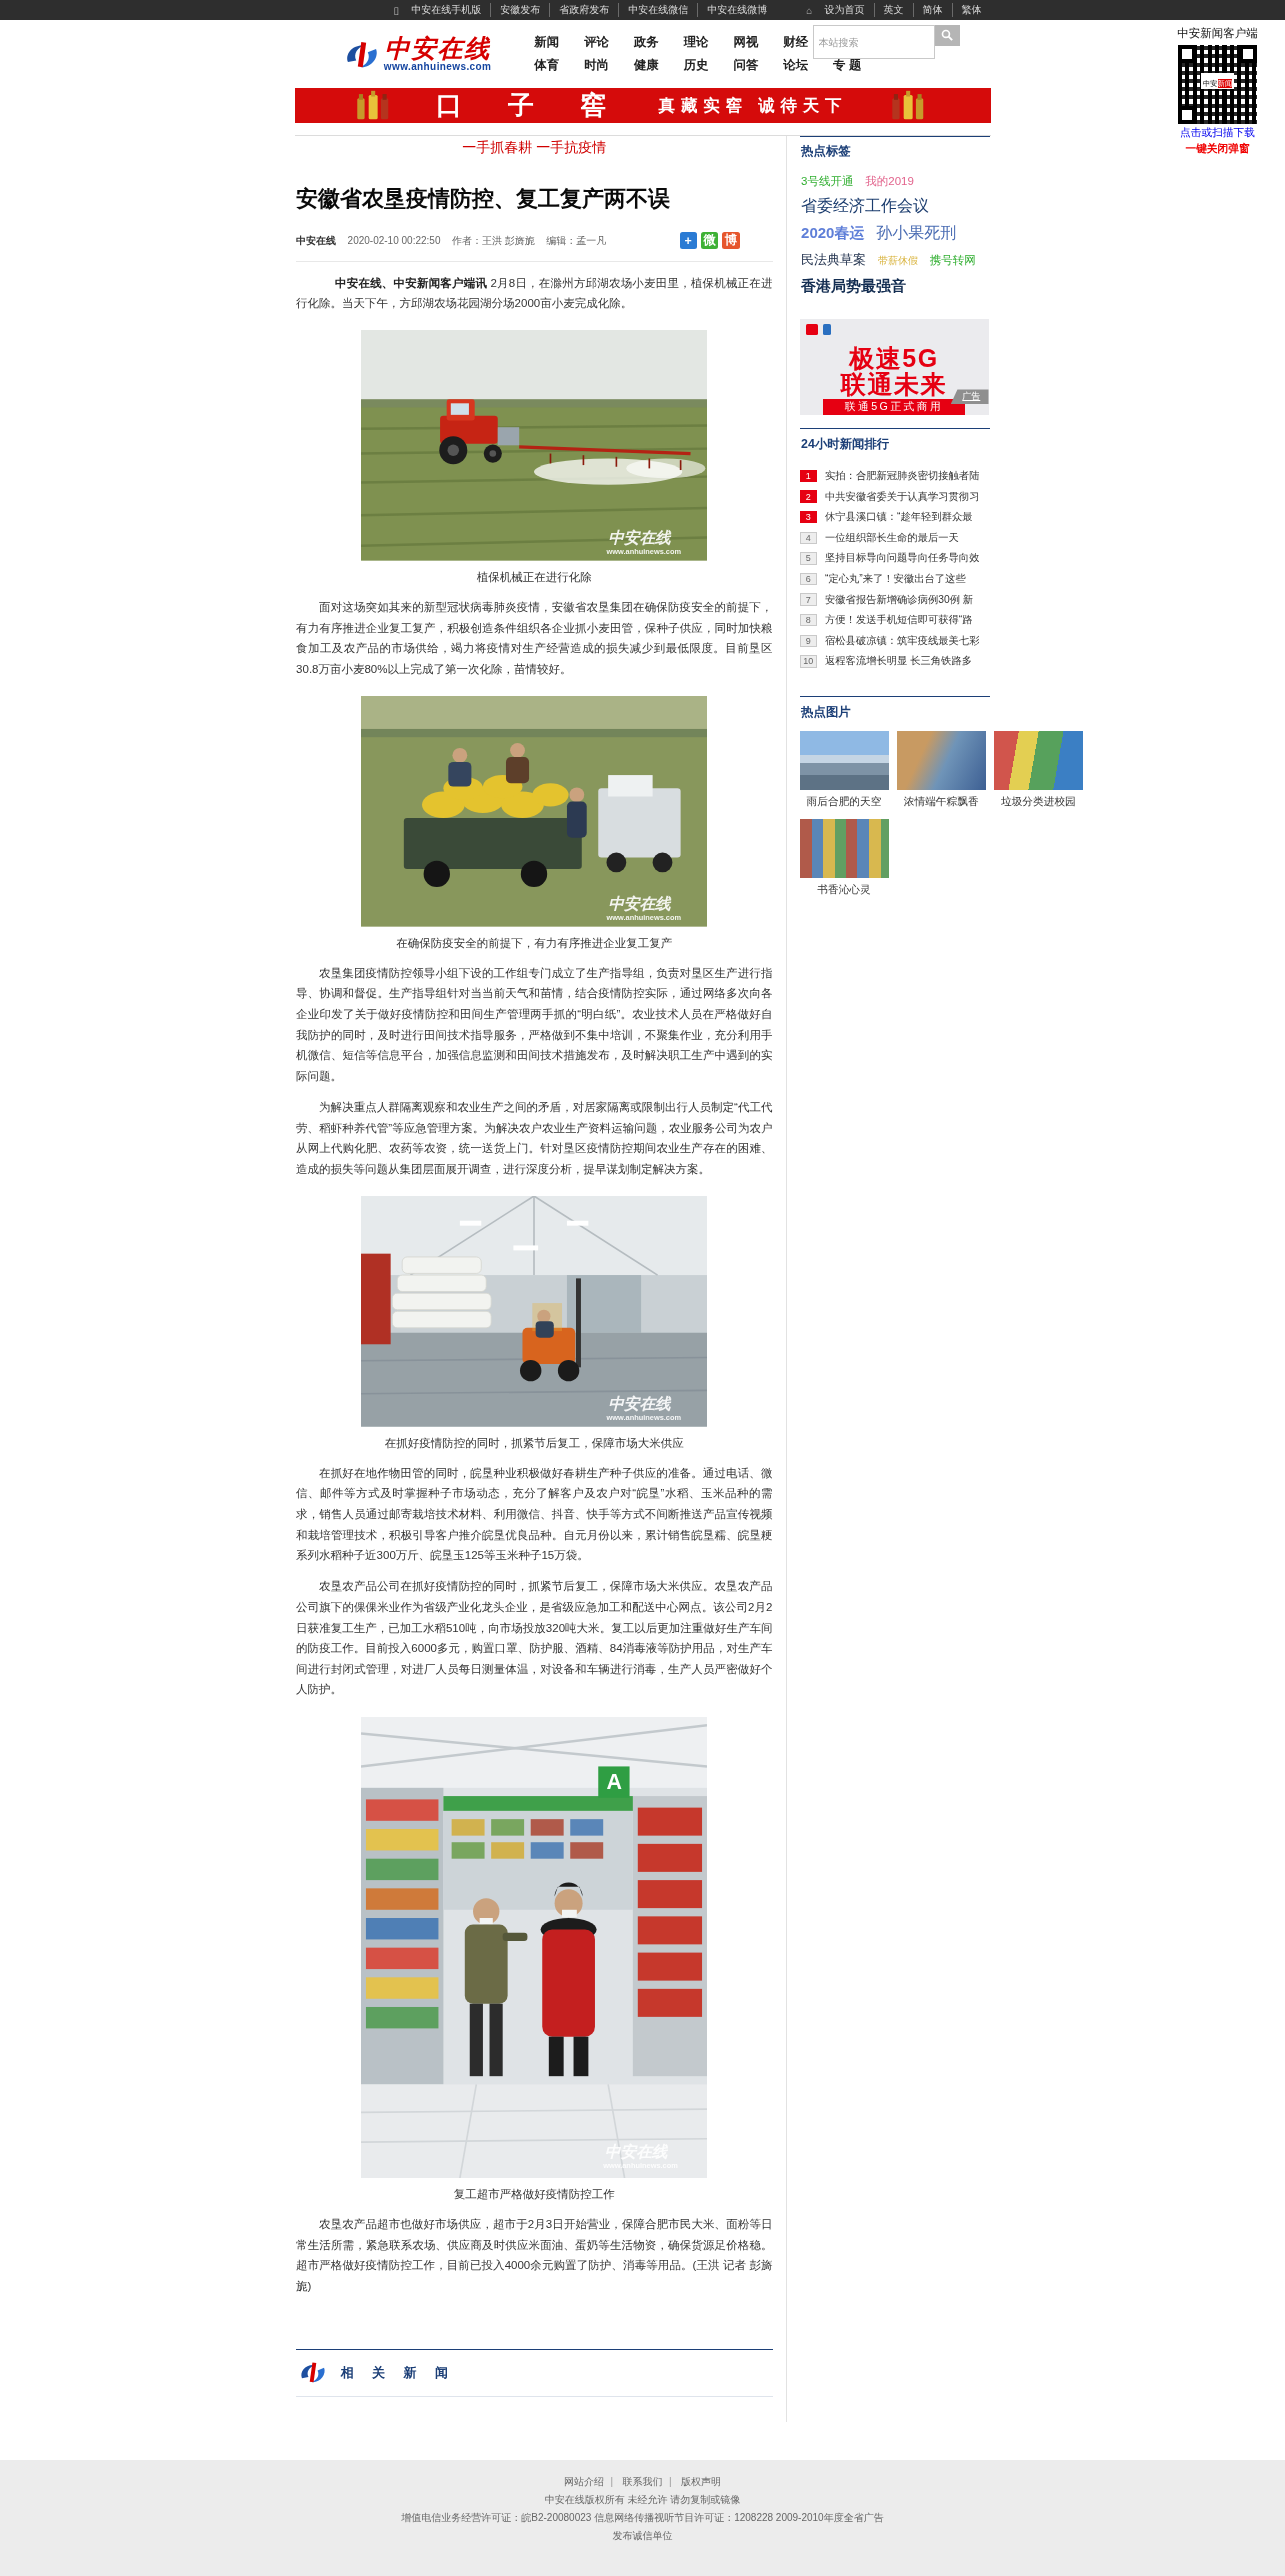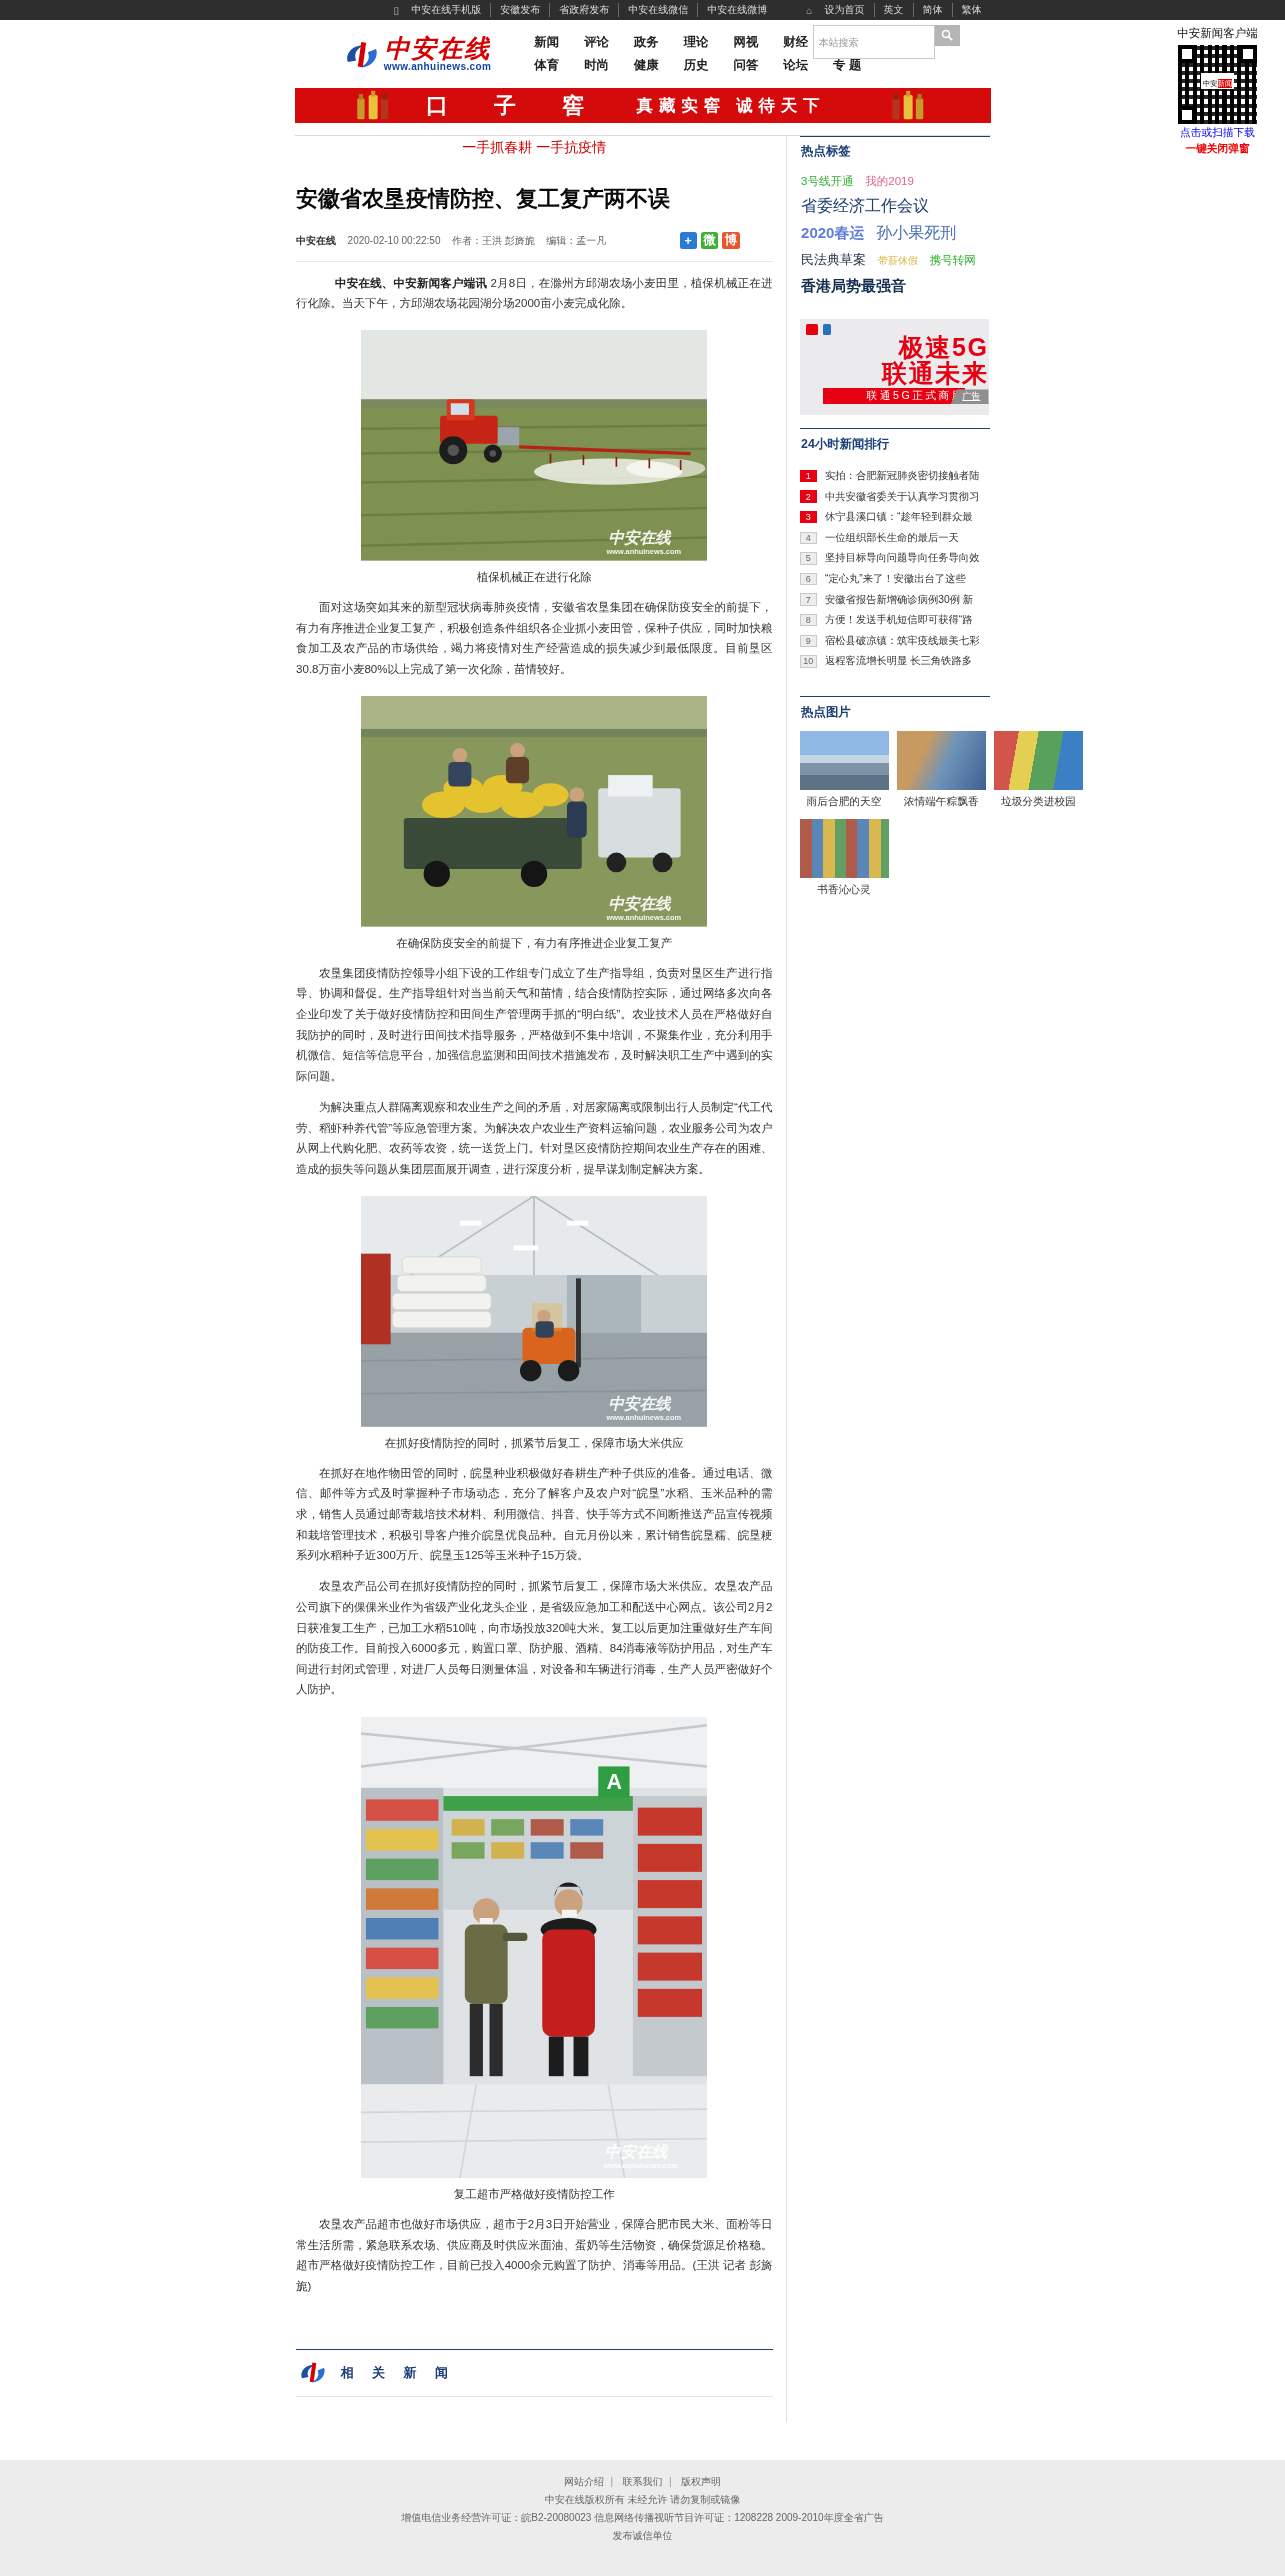--- a/index.html
+++ b/index.html
@@ -47,21 +47,21 @@
   .qr-label .l2 { font-size:7.4px; color:#fff; background:#d00; line-height:9px; }
   .app-dl { font-size:10.7px; color:#0000ee; line-height:15px; cursor:pointer; }
   .app-close { font-size:10.7px; color:#f00000; font-weight:bold; line-height:16.5px; cursor:pointer; }
 
   
   .content { width:696px; margin:0 auto; }
 
   
   .banner { height:35px; background:linear-gradient(#e01010,#c40606); display:flex; align-items:center; position:relative; overflow:hidden; cursor:pointer; }
   .banner-bottles { height:31px; margin-left:59px; }
-  .banner-brand { color:#fff; font-size:22px; font-weight:bold; font-family:"Liberation Serif","DejaVu Serif",serif; letter-spacing:46px; margin-left:35px; white-space:nowrap; }
+  .banner-brand { color:#fff; font-size:26px; font-weight:bold; font-family:"Liberation Serif","DejaVu Serif",serif; letter-spacing:46px; margin-left:45px; white-space:nowrap; }
   .banner-slogan { color:#fff; font-size:16.5px; font-weight:bold; letter-spacing:5.8px; margin-left:6.6px; white-space:nowrap; }
   .banner-bottles.r { position:absolute; right:64px; top:1.6px; margin:0; }
 
   .hline { border-top:0.8px solid #dcdcdc; margin-top:11.5px; }
 
   
   .breadcrumb { font-size:10px; color:#888; padding:8.2px 1.6px 6.6px; }
   .breadcrumb a { color:#555; text-decoration:none; cursor:pointer; }
   .bc-sep { margin:0 3.3px; color:#888; }
 
@@ -96,21 +96,21 @@
   .sb-section { border-top:1.6px solid #1c3f77; margin-bottom:11.5px; }
   .sb-head { font-size:12.4px; font-weight:bold; color:#1c3f77; padding:6.6px 1.6px; }
   .tagcloud { padding:1.6px 1.6px 8.2px; line-height:25px; }
   .tag { margin-right:8.2px; cursor:pointer; white-space:nowrap; }
   .t-s { font-size:10px; } .t-m { font-size:16px;font-family:Liberation Mono, monospace; } .t-n { font-size:11.5px; } .t-l { font-size:13px; } .t-x { font-size:15px; font-weight:bold; }
 
   .ad5g { width:189px; height:96px; background:#ebebee; position:relative; margin:5px 0 13px; cursor:pointer; overflow:hidden; }
   .ad-logos { position:absolute; top:5px; left:6.6px; display:flex; gap:5px; align-items:center; }
   .ad-logo-cu { width:11.5px; height:11.5px; background:#e60012; border-radius:1.6px; }
   .ad-logo-oly { width:8.2px; height:11.5px; background:#2a6fc0; border-radius:1.6px; }
-  .ad-main { text-align:right; padding-top:15px; }
+  .ad-main { text-align:center; padding-top:26px; }
   .ad-l1 { color:#e60012; font-size:25px; font-weight:bold; line-height:26px; letter-spacing:1.6px; }
   .ad-l3 { width:142px; margin:2.5px auto 0; background:#e60012; color:#fff; font-size:10.7px; letter-spacing:2.5px; line-height:15.7px; }
   .ad-badge { position:absolute; right:0; bottom:11px; background:#8f8f8f; color:#fff; font-size:9px; padding:0.8px 8.2px 0.8px 11.5px; clip-path:polygon(6.6px 0,100% 0,100% 100%,0 100%);text-decoration:underline; }
 
   .rank-list { list-style:none; padding:3.3px 0 10px; }
   .rank-list li { display:flex; align-items:center; margin:6.6px 0; cursor:pointer; }
   .rank-num { flex:0 0 17.3px; height:12.4px; font-size:9px; display:flex; align-items:center; justify-content:center; background:#ededed; border:0.8px solid #c9c9c9; color:#666; margin-right:8.2px; }
   .rank-num.hot { background:#e60012; border-color:#e60012; color:#fff; }
   .rank-txt { font-size:10.3px; color:#333; white-space:nowrap; overflow:hidden; }
 

